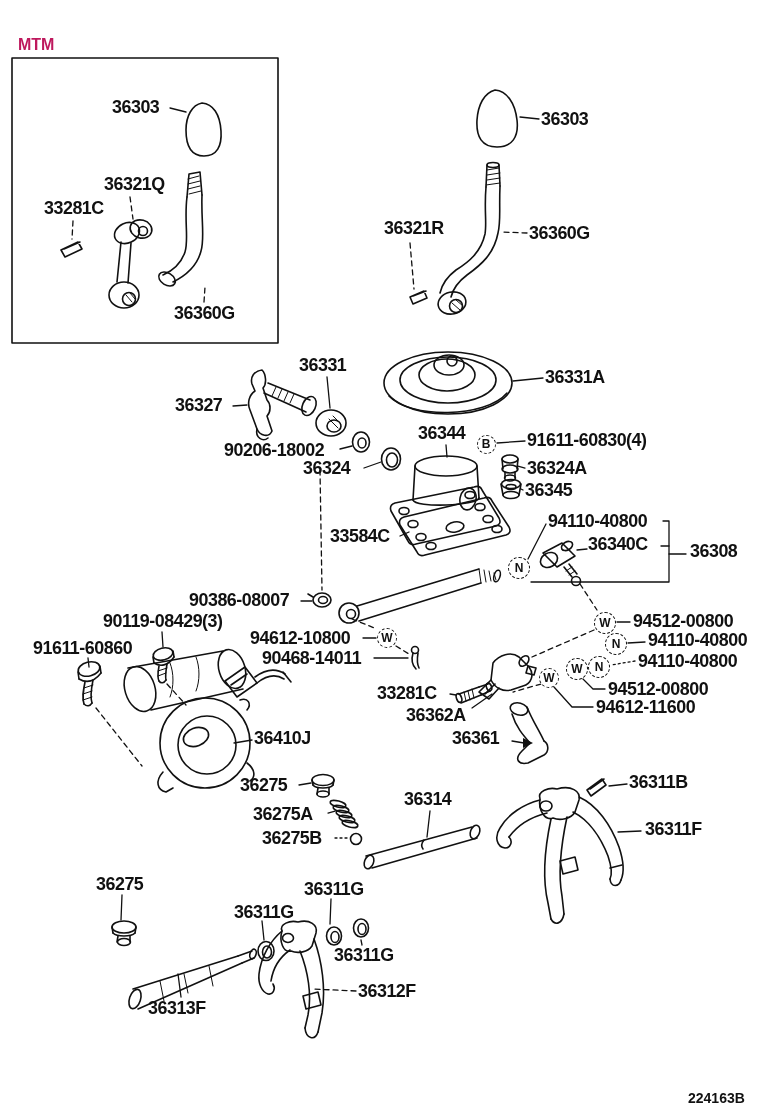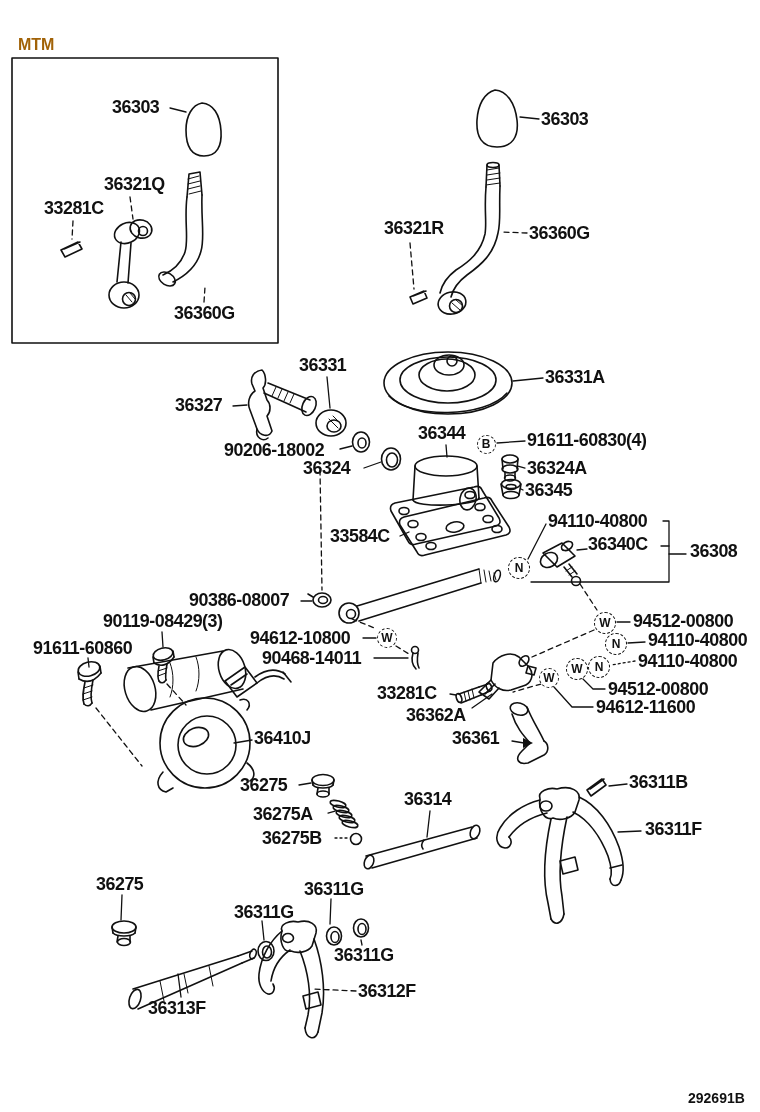--- a/index.html
+++ b/index.html
@@ -11,21 +11,21 @@
   #art .ldr{stroke-width:1.3;}
   #art .thin{stroke-width:1;}
   #art .dsh{stroke-width:1.3;stroke-dasharray:5 4;}
   #art .dsh2{stroke-width:1.3;stroke-dasharray:2 3;}
   #art .fill{fill:#111;stroke:none;}
   .part-label{position:absolute;font-weight:700;font-size:19px;line-height:1;color:#111;
         letter-spacing:-0.5px;white-space:nowrap;transform:scaleX(0.94);transform-origin:0 0;}
   .marker{position:absolute;box-sizing:border-box;border:1.8px dashed #111;border-radius:50%;
         background:#fff;display:flex;align-items:center;justify-content:center;
         font-weight:700;font-size:12px;color:#111;}
-  #corner-label{position:absolute;left:18px;top:36px;font-weight:700;font-size:16px;color:#a16207;}
+  #corner-label{position:absolute;left:18px;top:36px;font-weight:700;font-size:16px;color:#be185d;}
   #sheet-code{position:absolute;left:688px;top:1090px;font-weight:700;font-size:14px;color:#111;}
 </style>
 </head>
 <body>
 
 <div id="stage">
 
   <svg id="art" width="760" height="1112" viewBox="0 0 760 1112">
 
     <rect x="12" y="58" width="266" height="285"></rect>
@@ -340,15 +340,15 @@
   <div id="markers">
       <div class="marker" style="width: 19px; height: 19px; left: 476.5px; top: 434.5px;">B</div>
       <div class="marker" style="width: 22px; height: 22px; left: 508px; top: 557px;">N</div>
       <div class="marker" style="width: 20px; height: 20px; left: 377px; top: 628px;">W</div>
       <div class="marker" style="width: 22px; height: 22px; left: 594px; top: 612px;">W</div>
       <div class="marker" style="width: 22px; height: 22px; left: 605px; top: 633px;">N</div>
       <div class="marker" style="width: 22px; height: 22px; left: 588px; top: 656px;">N</div>
       <div class="marker" style="width: 22px; height: 22px; left: 566px; top: 658px;">W</div>
       <div class="marker" style="width: 20px; height: 20px; left: 539px; top: 668px;">W</div>
     </div>
-  <div id="sheet-code">292691B</div>
+  <div id="sheet-code">224163B</div>
 
 </div>
 
 </body></html>

